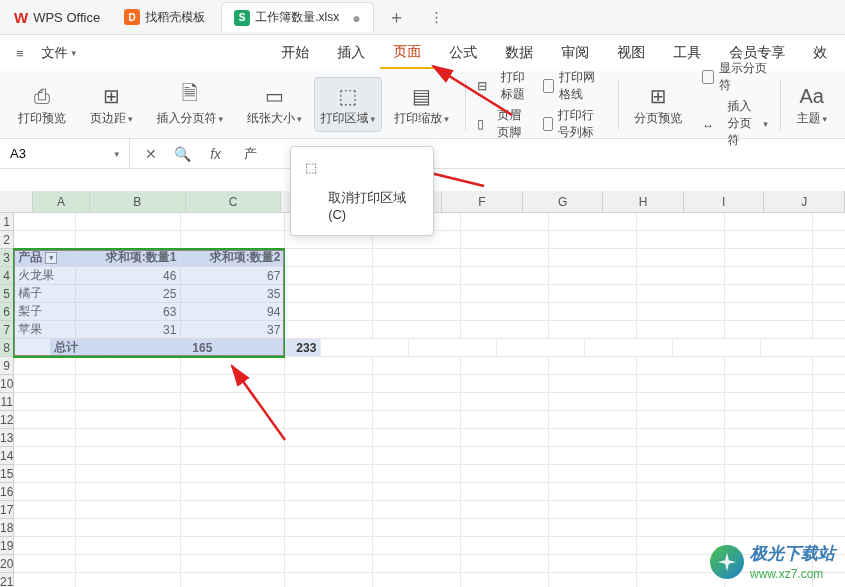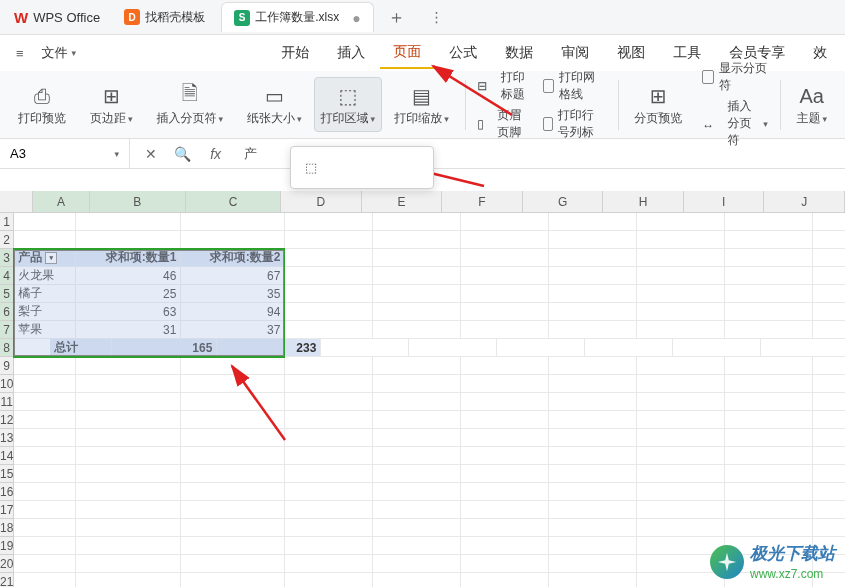--- a/index.html
+++ b/index.html
@@ -204,20 +204,24 @@
     <span class="fx-btn">✕</span>
     <span class="fx-btn">🔍</span>
     <span class="fx-btn" style="font-style:italic;">fx</span>
   </div>
   <div class="fx-input">产</div>
 </div>
 
 <div class="popup">
   <div class="popup-item">
     <span class="popup-icon">⬚</span>
+  </div>
+  <div class="popup-item">
+    <span class="popup-icon"></span>
+    <span>取消打印区域(C)</span>
   </div>
 </div>
 
 <div class="sheet" style="top:213px;">
   <div class="corner"></div>
   <div class="col-headers" id="col-headers">
       <div class="col-head sel" style="width: 62px;">A</div>
       <div class="col-head sel" style="width: 105px;">B</div>
       <div class="col-head sel" style="width: 104px;">C</div>
       <div class="col-head" style="width: 88px;">D</div>

